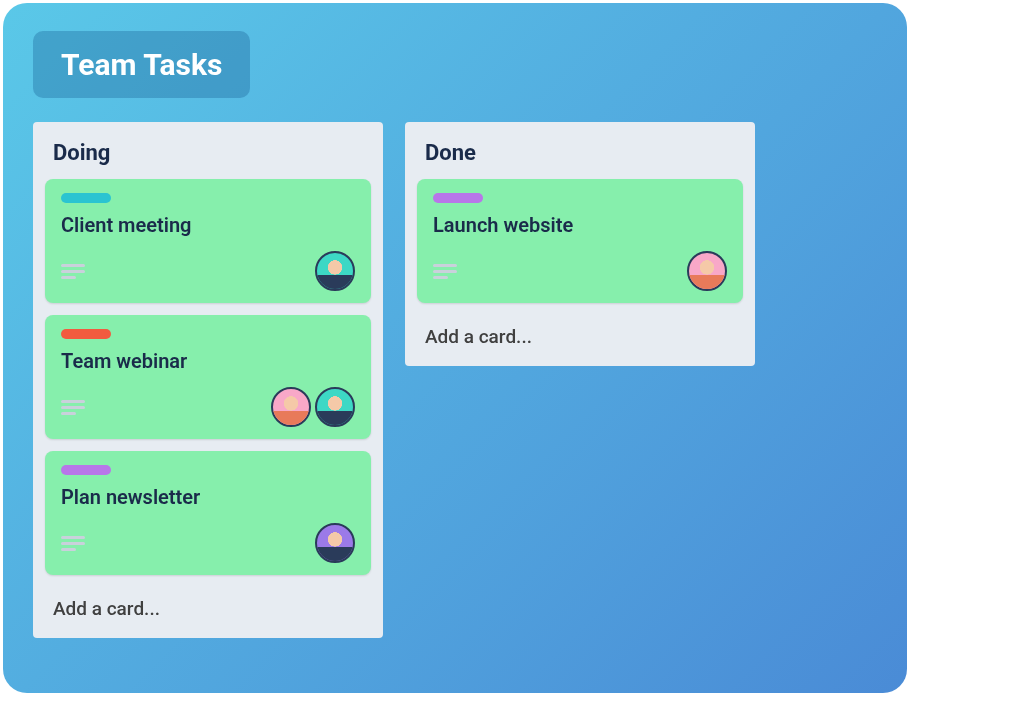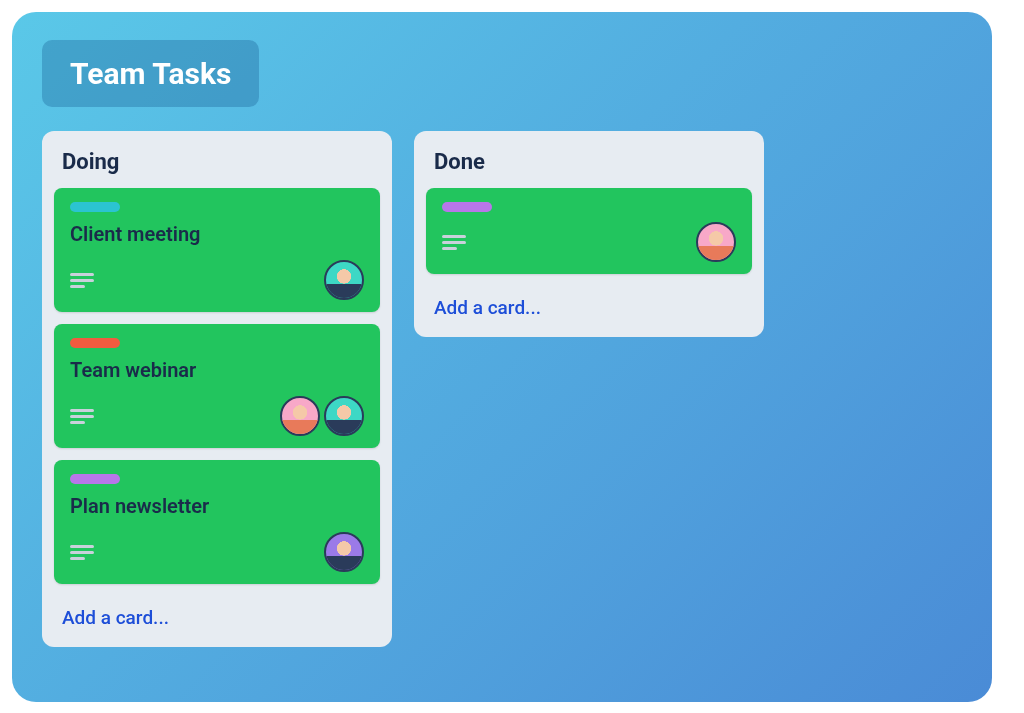--- a/index.html
+++ b/index.html
@@ -8,23 +8,23 @@
       box-sizing: border-box;
     }
     body {
       font-family: -apple-system, BlinkMacSystemFont, "Segoe UI", Roboto, "Helvetica Neue", sans-serif;
       background: #fff;
       width: 1024px;
       height: 713px;
       overflow: hidden;
     }
     .board {
-      width: 980px;
+      width: 904px;
       height: 690px;
-      margin: 12px;
+      margin: 3px;
       border-radius: 24px;
       background: linear-gradient(135deg, #5ac8e8 0%, #4a8bd6 100%);
       padding: 28px 30px;
       position: relative;
     }
     .board-title {
       display: inline-block;
       background: rgba(0, 60, 120, 0.25);
       color: #fff;
       font-size: 30px;
@@ -33,32 +33,32 @@
       border-radius: 10px;
       margin-bottom: 24px;
     }
     .lists {
       display: flex;
       gap: 22px;
       align-items: flex-start;
     }
     .list {
       background: #e7ecf2;
-      border-radius: 12px;
+      border-radius: 4px;
       width: 350px;
       padding: 14px 12px 14px 12px;
     }
     .list-title {
       color: #1a2b4a;
       font-size: 22px;
       font-weight: 700;
       padding: 4px 8px 14px 8px;
     }
     .card {
-      background: #22c55e;
+      background: #86efac;
       border-radius: 8px;
       box-shadow: 0 1px 2px rgba(0,0,0,0.12);
       padding: 14px 16px 12px 16px;
       margin-bottom: 12px;
       cursor: pointer;
     }
     .label-chip {
       height: 10px;
       width: 50px;
       border-radius: 5px;
@@ -147,21 +147,21 @@
     .avatar-purple::before {
       content: '';
       position: absolute;
       bottom: 0;
       left: 0;
       right: 0;
       height: 14px;
       background: #2a3b5a;
     }
     .add-card {
-      color: #1d4ed8;
+      color: #404040;
       font-size: 19px;
       font-weight: 500;
       padding: 10px 8px 4px 8px;
       cursor: pointer;
     }
   </style>
 </head>
 <body>
 
 <div class="board">
@@ -220,20 +220,21 @@
 
       <div class="add-card">Add a card...</div>
     </div>
 
     <div class="list">
       <div class="list-title">Done</div>
 
 
       <div class="card">
         <div class="label-chip label-purple"></div>
+        <div class="card-title">Launch website</div>
         <div class="card-bottom">
           <div class="desc-icon">
               <span></span>
               <span></span>
               <span></span>
             </div>
           <div class="avatars">
             <div class="avatar avatar-pink"></div>
           </div>
         </div>

